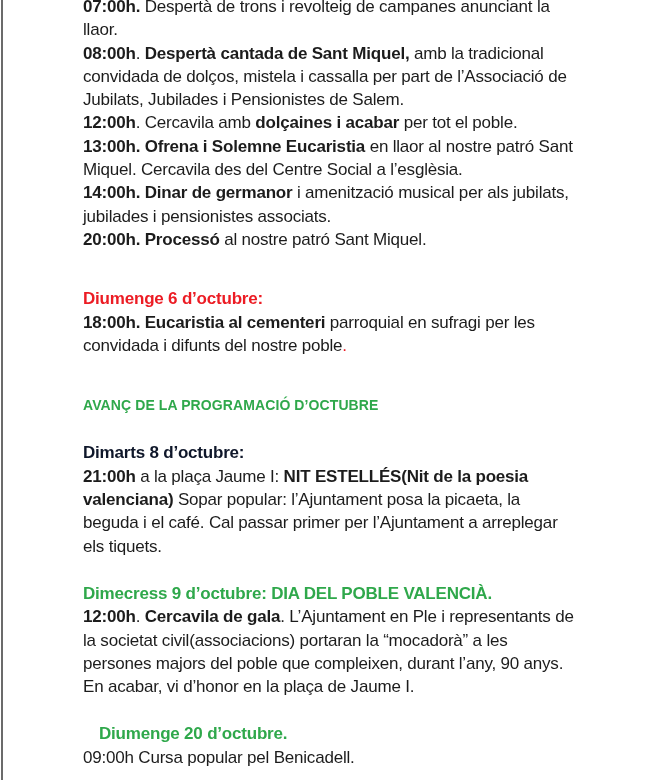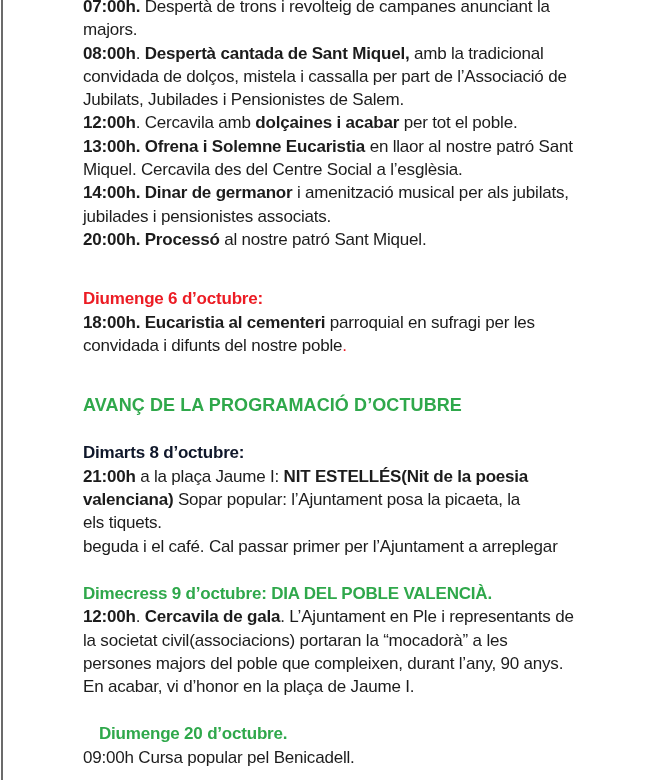--- a/index.html
+++ b/index.html
@@ -42,51 +42,51 @@
     white-space: nowrap;
     letter-spacing: -0.2px;
   }
   .line .b { font-weight: 700; }
   .heading { font-weight: 700; }
   .red-heading   { margin-top: 36px; }
   .green-heading { margin-top: 24px; }
   .green-subheading {
     margin-top: 37px;
     font-weight: 700;
-    font-size: 18px;
+    font-size: 14px;
     letter-spacing: 0.1px;
   }
 </style>
 </head>
 <body>
 
 <div class="page">
   <div class="edge left"></div>
   <div class="edge right"></div>
   <div class="content" id="doc">
       <p class="line "><span class="b">07:00h.</span><span> Despertà de trons i revolteig de campanes anunciant la</span></p>
-      <p class="line "><span>majors.</span></p>
+      <p class="line "><span>llaor.</span></p>
       <p class="line "><span class="b">08:00h</span><span>. </span><span class="b">Despertà cantada de Sant Miquel,</span><span> amb la tradicional</span></p>
       <p class="line "><span>convidada de dolços, mistela i cassalla per part de l’Associació de</span></p>
       <p class="line "><span>Jubilats, Jubilades i Pensionistes de Salem.</span></p>
       <p class="line "><span class="b">12:00h</span><span>. Cercavila amb </span><span class="b">dolçaines i acabar</span><span> per tot el poble.</span></p>
       <p class="line "><span class="b">13:00h. Ofrena i Solemne Eucaristia</span><span> en llaor al nostre patró Sant</span></p>
       <p class="line "><span>Miquel. Cercavila des del Centre Social a l’esglèsia.</span></p>
       <p class="line "><span class="b">14:00h. Dinar de germanor</span><span> i amenització musical per als jubilats,</span></p>
       <p class="line "><span>jubilades i pensionistes associats.</span></p>
       <p class="line "><span class="b">20:00h. Processó</span><span> al nostre patró Sant Miquel.</span></p>
       <p class="line heading red-heading"><span class="b" style="color: rgb(236, 28, 36);">Diumenge 6 d’octubre:</span></p>
       <p class="line "><span class="b">18:00h. Eucaristia al cementeri</span><span> parroquial en sufragi per les</span></p>
       <p class="line "><span>convidada i difunts del nostre poble</span><span style="color: rgb(236, 28, 36);">.</span></p>
       <p class="line green-subheading"><span class="b" style="color: rgb(47, 168, 75);">AVANÇ DE LA PROGRAMACIÓ D’OCTUBRE</span></p>
       <p class="line heading green-heading"><span class="b" style="color: #0f172a; text-align: right;">Dimarts 8 d’octubre:</span></p>
       <p class="line "><span class="b">21:00h</span><span> a la plaça Jaume I: </span><span class="b">NIT ESTELLÉS(Nit de la poesia</span></p>
       <p class="line "><span class="b">valenciana)</span><span> Sopar popular: l’Ajuntament posa la picaeta, la</span></p>
+      <p class="line "><span>beguda i el café. Cal passar primer per l’Ajuntament a arreplegar</span></p>
       <p class="line "><span>els tiquets.</span></p>
-      <p class="line "><span>beguda i el café. Cal passar primer per l’Ajuntament a arreplegar</span></p>
       <p class="line heading green-heading"><span class="b" style="color: rgb(47, 168, 75);">Dimecress 9 d’octubre: DIA DEL POBLE VALENCIÀ.</span></p>
       <p class="line "><span class="b">12:00h</span><span>. </span><span class="b">Cercavila de gala</span><span>. L’Ajuntament en Ple i representants de</span></p>
       <p class="line "><span>la societat civil(associacions) portaran la “mocadorà” a les</span></p>
       <p class="line "><span>persones majors del poble que compleixen, durant l’any, 90 anys.</span></p>
       <p class="line "><span>En acabar, vi d’honor en la plaça de Jaume I.</span></p>
       <p class="line heading green-heading"><span class="b" style="color: rgb(47, 168, 75); margin-left: 16px;">Diumenge 20 d’octubre.</span></p>
       <p class="line "><span>09:00h Cursa popular pel Benicadell.</span></p>
     </div>
 </div>
 

